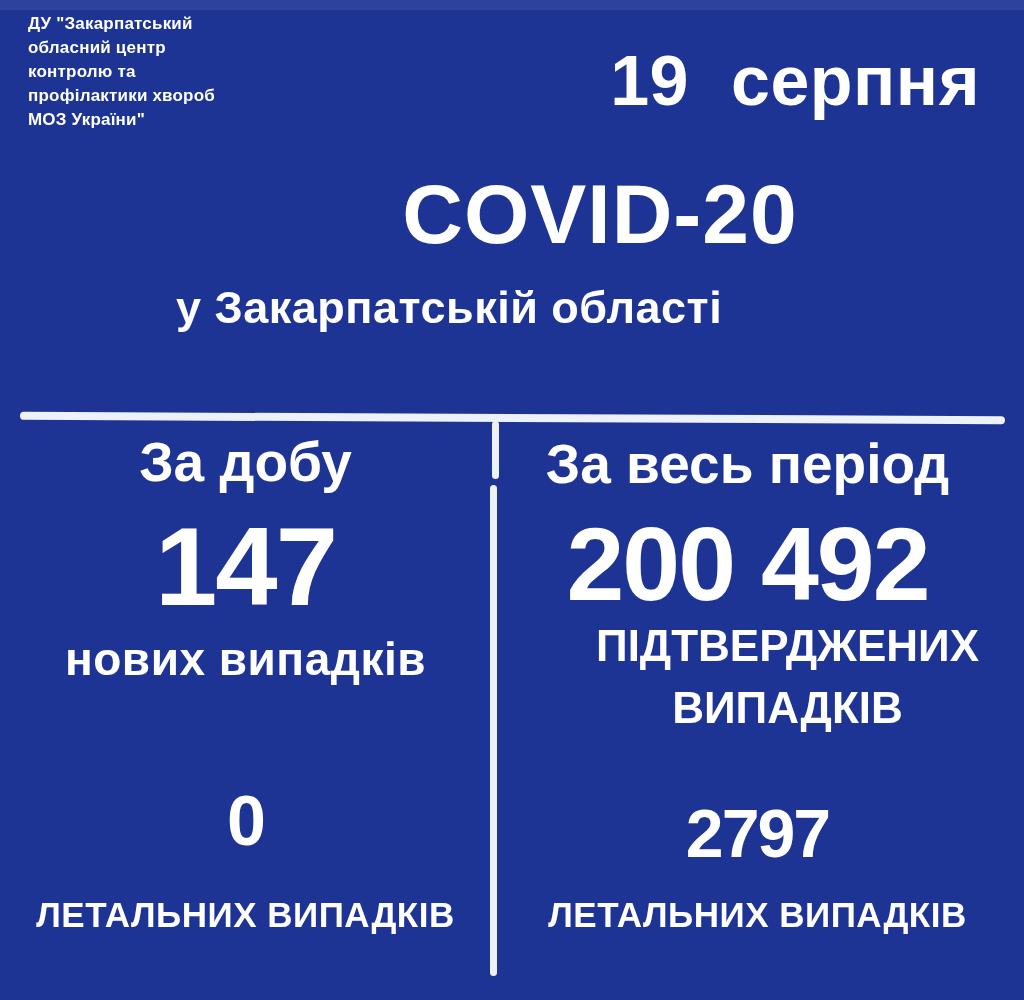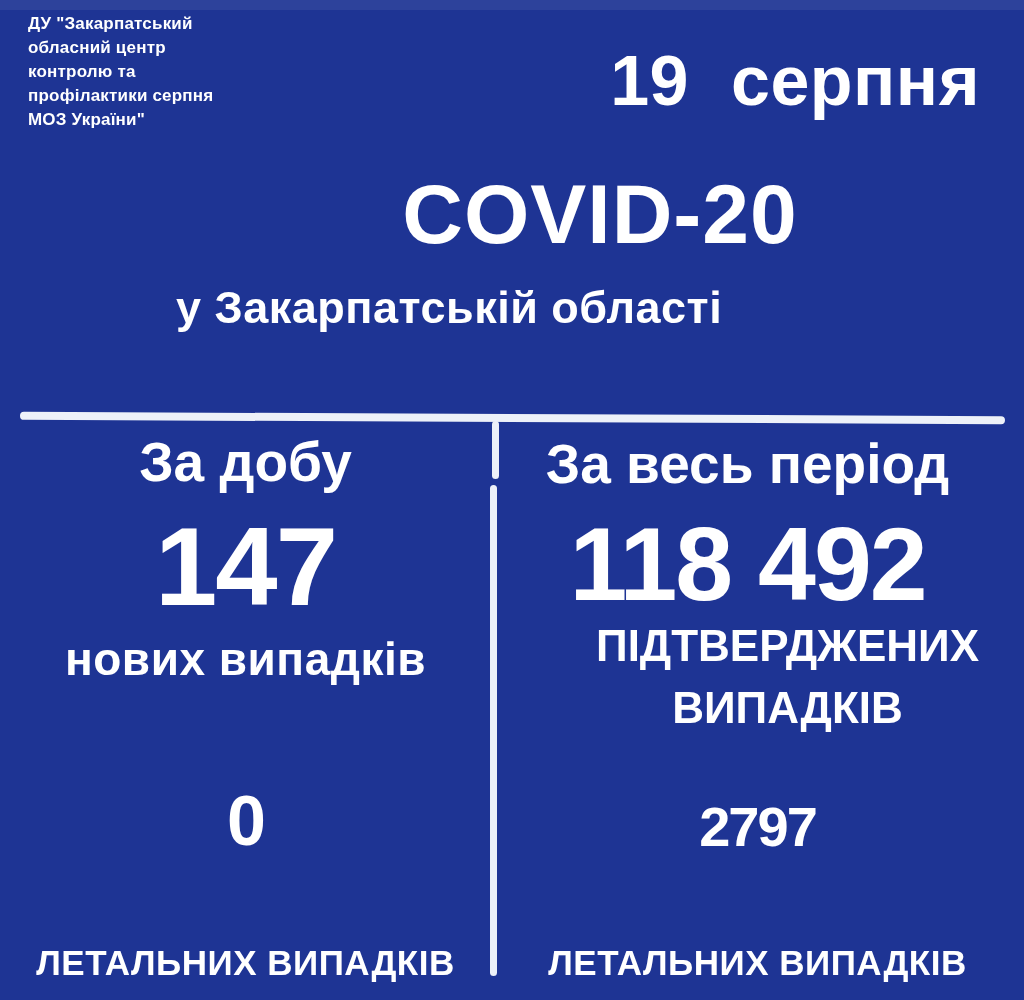--- a/index.html
+++ b/index.html
@@ -60,38 +60,38 @@
   .col-left  { left: 0;  width: 491px; }
   .col-right { left: 491px; width: 533px; }
 
   .col-heading { position: absolute; left: 0; right: 0; top: 435px; font-size: 55px; line-height: 1; }
   .col-right .col-heading { top: 437px; transform: translateX(-10px); }
 
   .big-number { position: absolute; left: 0; right: 0; line-height: 1; letter-spacing: -2px; }
   .num-daily-new   { top: 511px; font-size: 112px; }
   .num-total-conf  { top: 512px; font-size: 104px; transform: translateX(-10px); }
   .num-daily-death { top: 786px; font-size: 70px; }
-  .num-total-death { top: 799px; font-size: 56px; }
+  .num-total-death { top: 799px; font-size: 68px; }
 
   .sub-label { position: absolute; left: 0; right: 0; line-height: 1; }
   .label-new-cases { top: 636px; font-size: 46px; letter-spacing: 0.5px; }
   .label-conf-1 { top: 624px; font-size: 44px; transform: translateX(30px); }
   .label-conf-2 { top: 686px; font-size: 44px; transform: translateX(30px); }
-  .label-deaths { top: 897px; font-size: 35px; letter-spacing: 0.5px; margin-top: 48px; }
+  .label-deaths { top: 897px; font-size: 35px; letter-spacing: 0.5px; }
 </style>
 </head>
 <body>
 
 <div class="poster">
 
   <div class="org">
     <div>ДУ "Закарпатський</div>
     <div>обласний центр</div>
     <div>контролю та</div>
-    <div>профілактики серпня</div>
+    <div>профілактики хвороб</div>
     <div>МОЗ України"</div>
   </div>
 
   <div class="date">19 серпня</div>
 
   <div class="title">COVID-20</div>
   <div class="subtitle">у Закарпатській області</div>
 
   <div class="rule-h"></div>
   <div class="rule-v seg1"></div>
@@ -100,20 +100,20 @@
   <div class="col col-left">
     <div class="col-heading">За добу</div>
     <div class="big-number num-daily-new">147</div>
     <div class="sub-label label-new-cases">нових випадків</div>
     <div class="big-number num-daily-death">0</div>
     <div class="sub-label label-deaths">ЛЕТАЛЬНИХ ВИПАДКІВ</div>
   </div>
 
   <div class="col col-right">
     <div class="col-heading">За весь період</div>
-    <div class="big-number num-total-conf">118 492</div>
+    <div class="big-number num-total-conf">200 492</div>
     <div class="sub-label label-conf-1">ПІДТВЕРДЖЕНИХ</div>
     <div class="sub-label label-conf-2">ВИПАДКІВ</div>
     <div class="big-number num-total-death">2797</div>
     <div class="sub-label label-deaths">ЛЕТАЛЬНИХ ВИПАДКІВ</div>
   </div>
 
 </div>
 
 </body></html>

